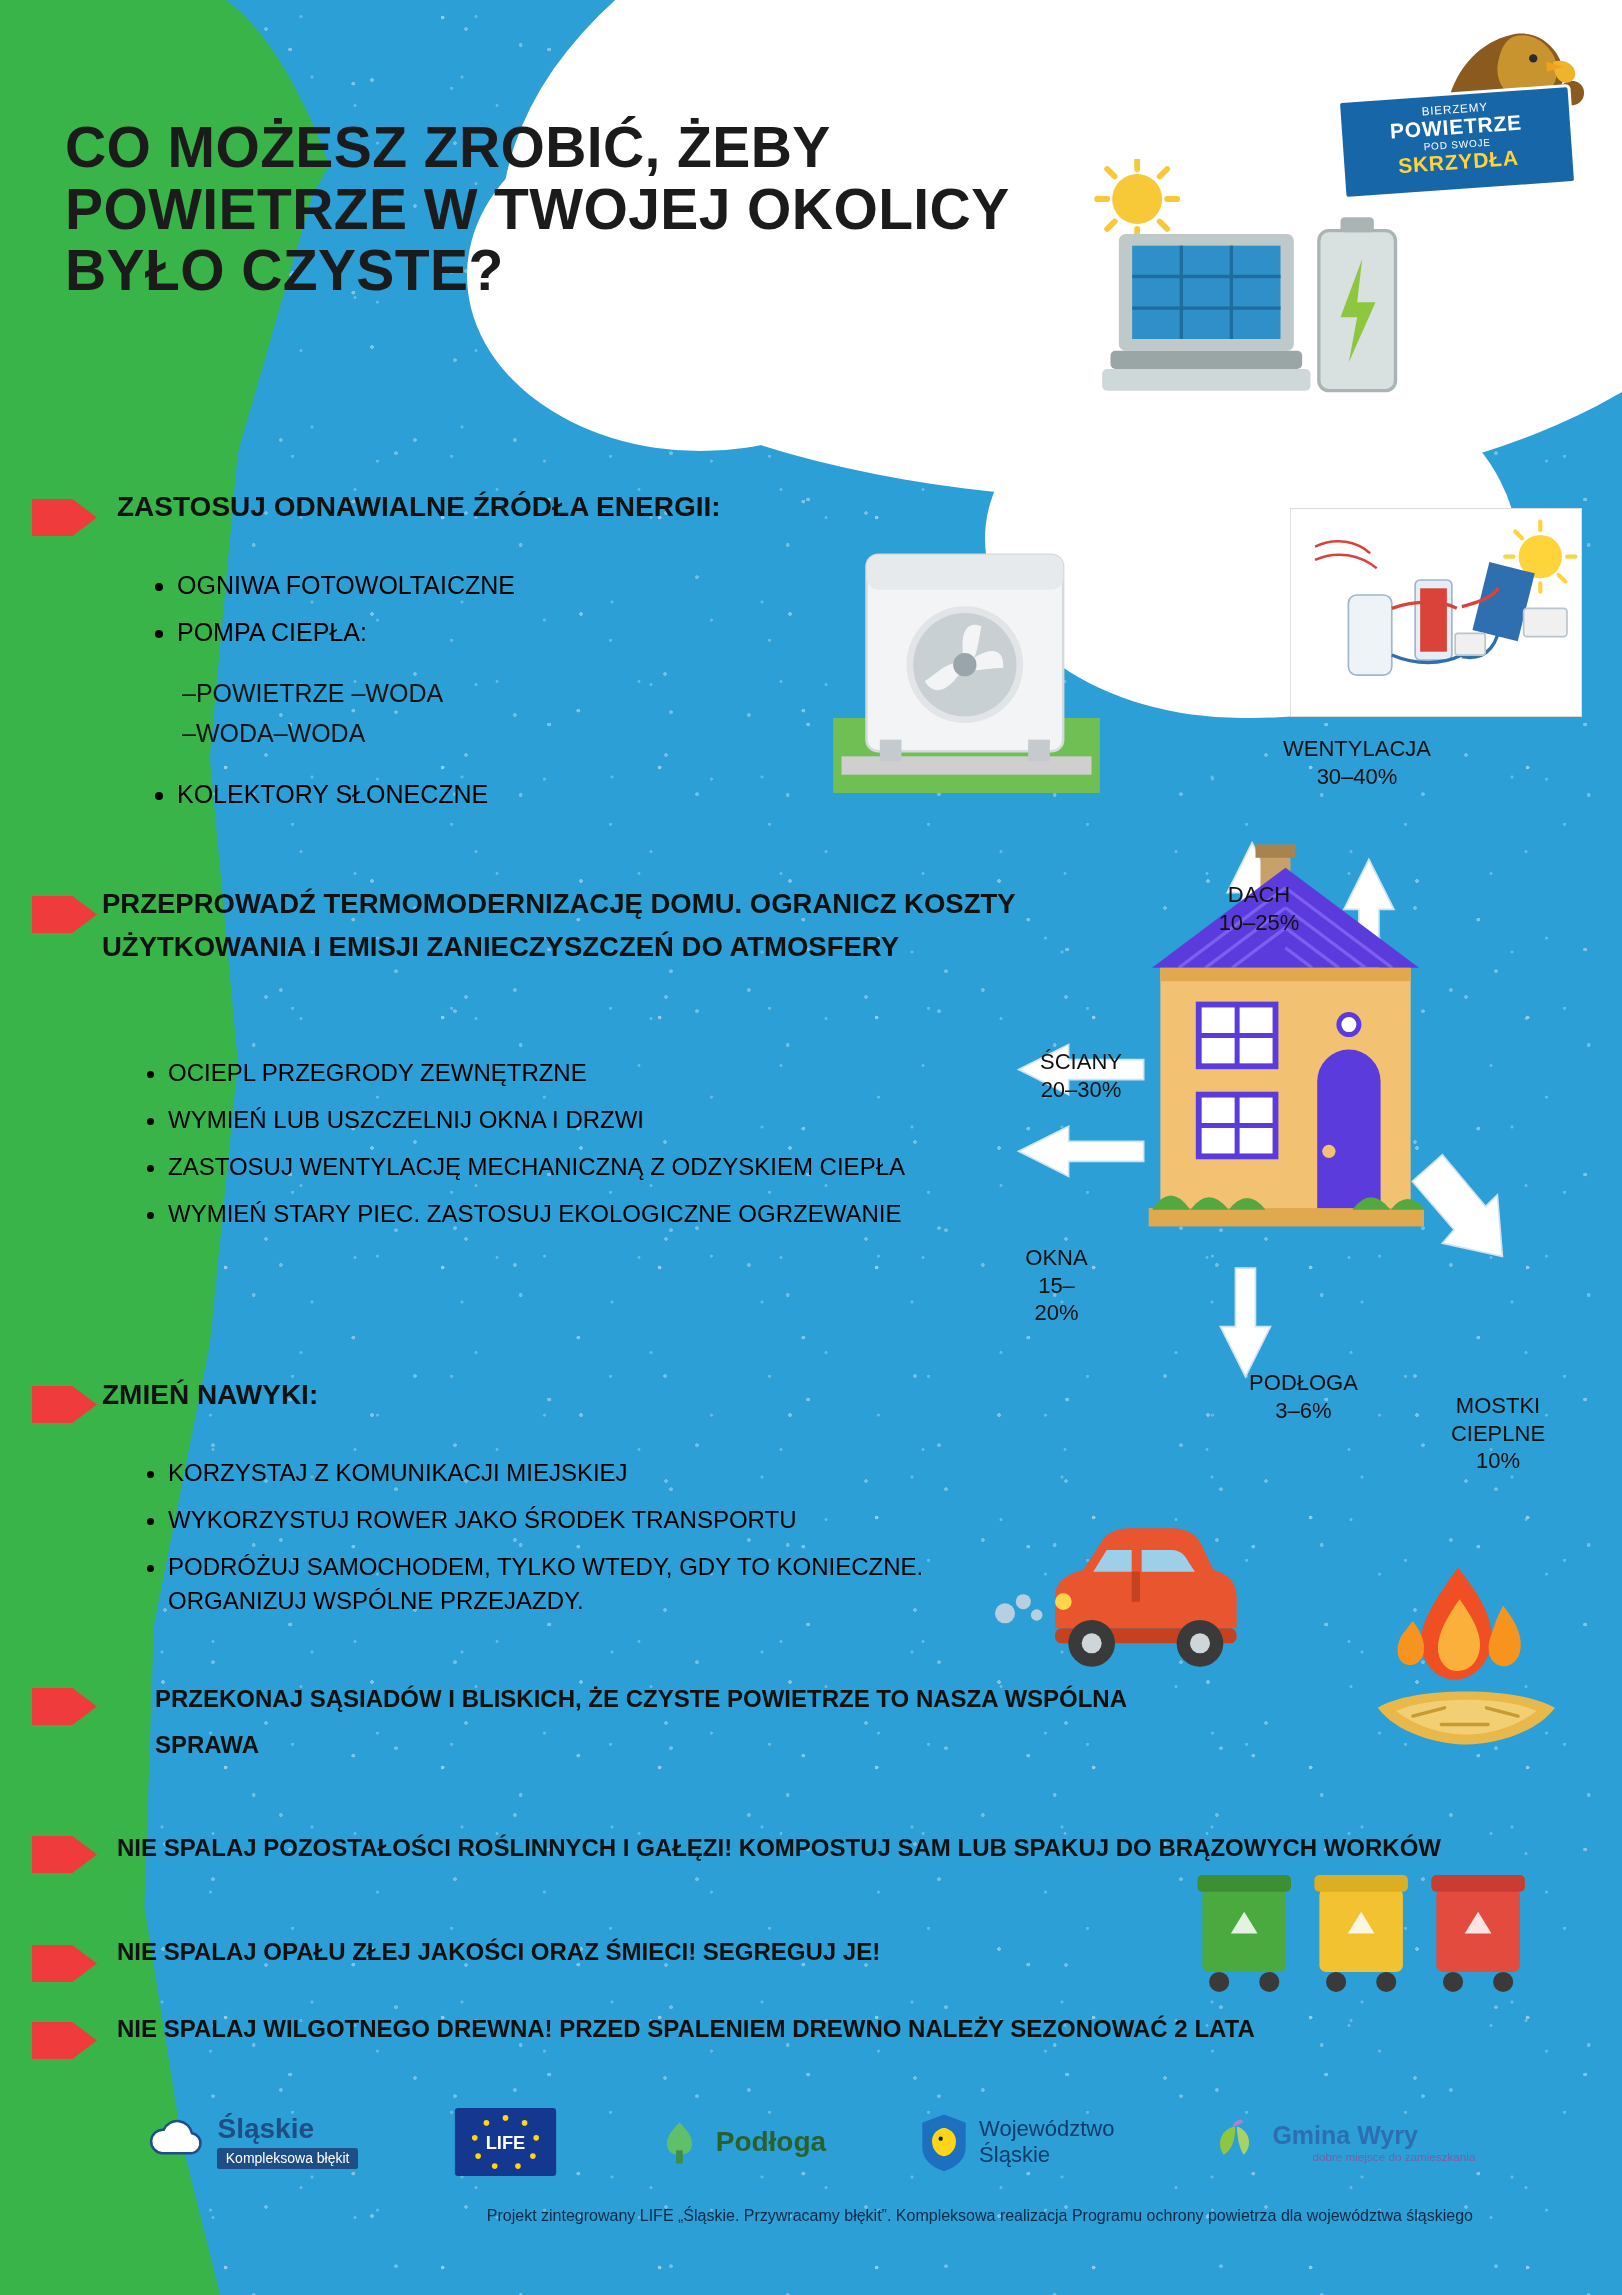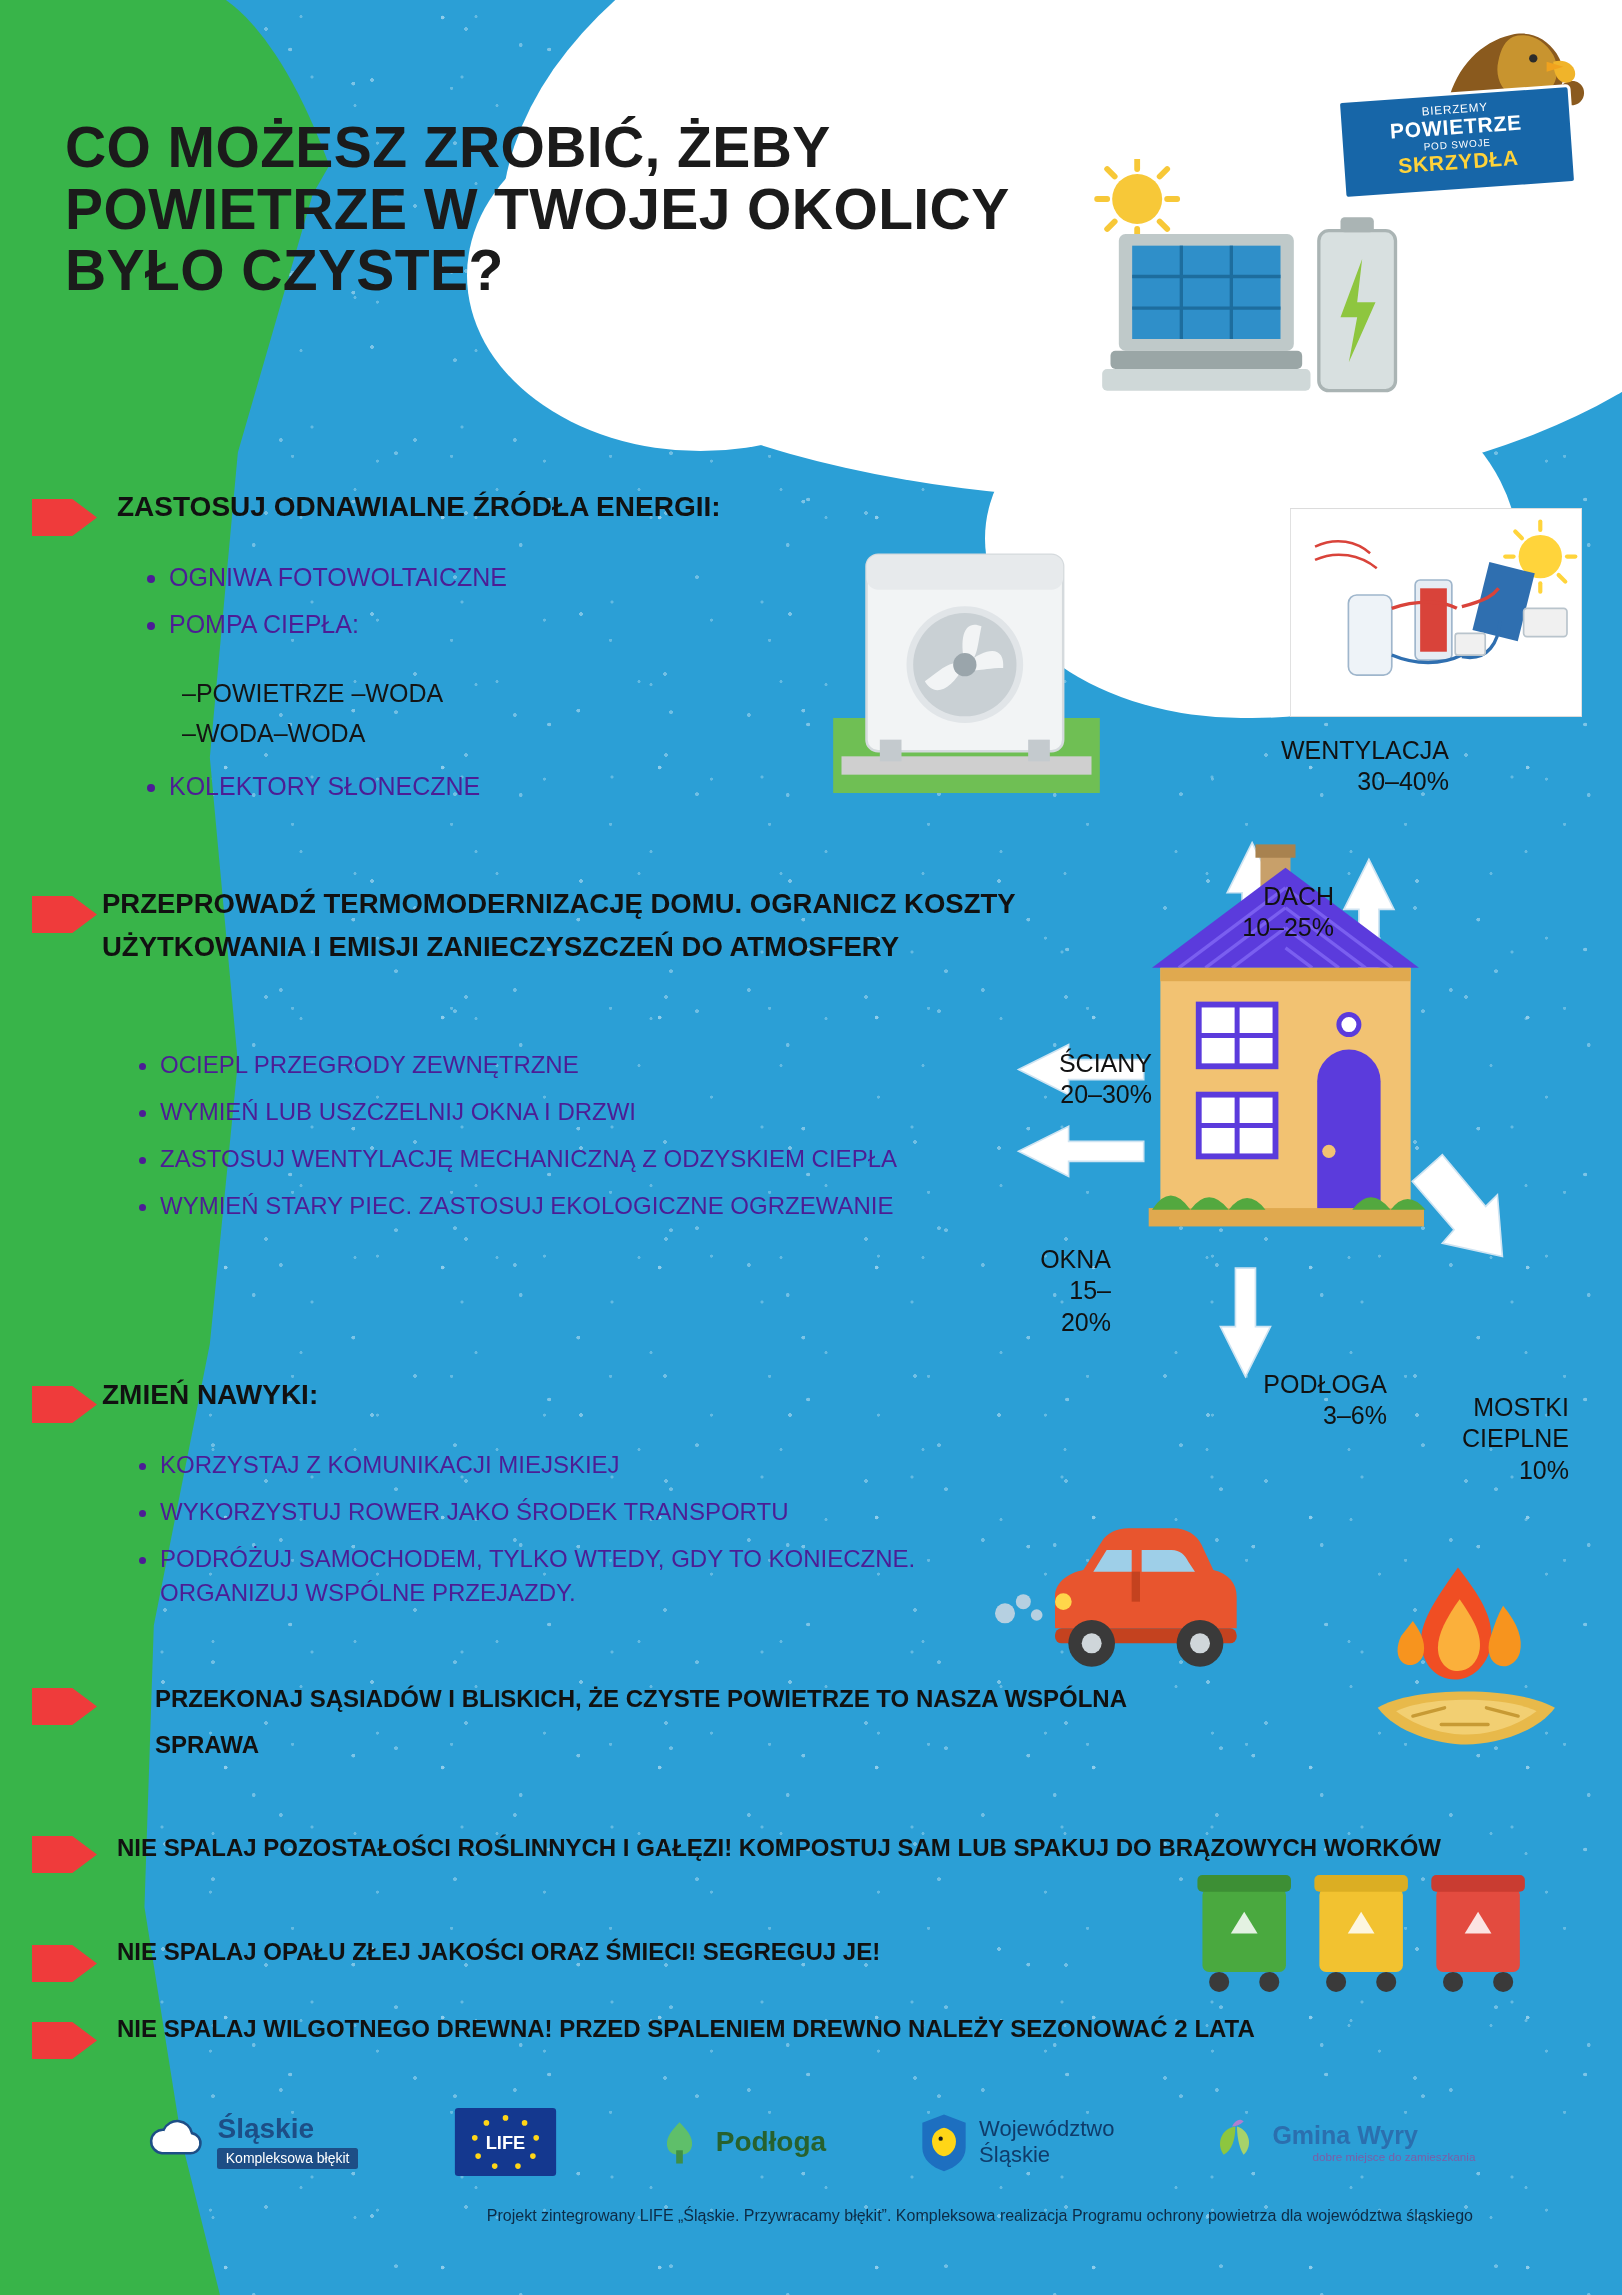--- a/index.html
+++ b/index.html
@@ -99,23 +99,23 @@
     position: absolute;
     font-weight: bold;
     color: #111;
     z-index: 7;
     text-transform: uppercase;
   }
 
   .bullets {
     position: absolute;
     z-index: 7;
-    margin: 0;
+    margin: 8px;
     padding-left: 35px;
-    color: #4c1d95;
+    color: #000000;
     text-transform: uppercase;
   }
   .bullets li { margin-bottom: 13.4px; }
   .plain-line {
     position: absolute;
     z-index: 7;
     color: #141414;
     text-transform: uppercase;
   }
 
@@ -146,22 +146,22 @@
   #t6 { left: 117px; top: 1938px; font-size: 24px; width: 1252px; font-weight: bold; }
 
   #a7 { left: 32px; top: 2022px; }
   #t7 { left: 117px; top: 2015px; font-size: 24px; width: 1469px; font-weight: bold; }
 
   
   .diag-label {
     position: absolute;
     z-index: 8;
     color: #111;
-    font-size: 25px;
-    text-align: right;
+    font-size: 22px;
+    text-align: center;
     line-height: 1.25;
     text-transform: uppercase;
     white-space: pre-line;
   }
 
   
   .logos {
     position: absolute;
     left: 0; right: 0; top: 2087px;
     height: 109px;

